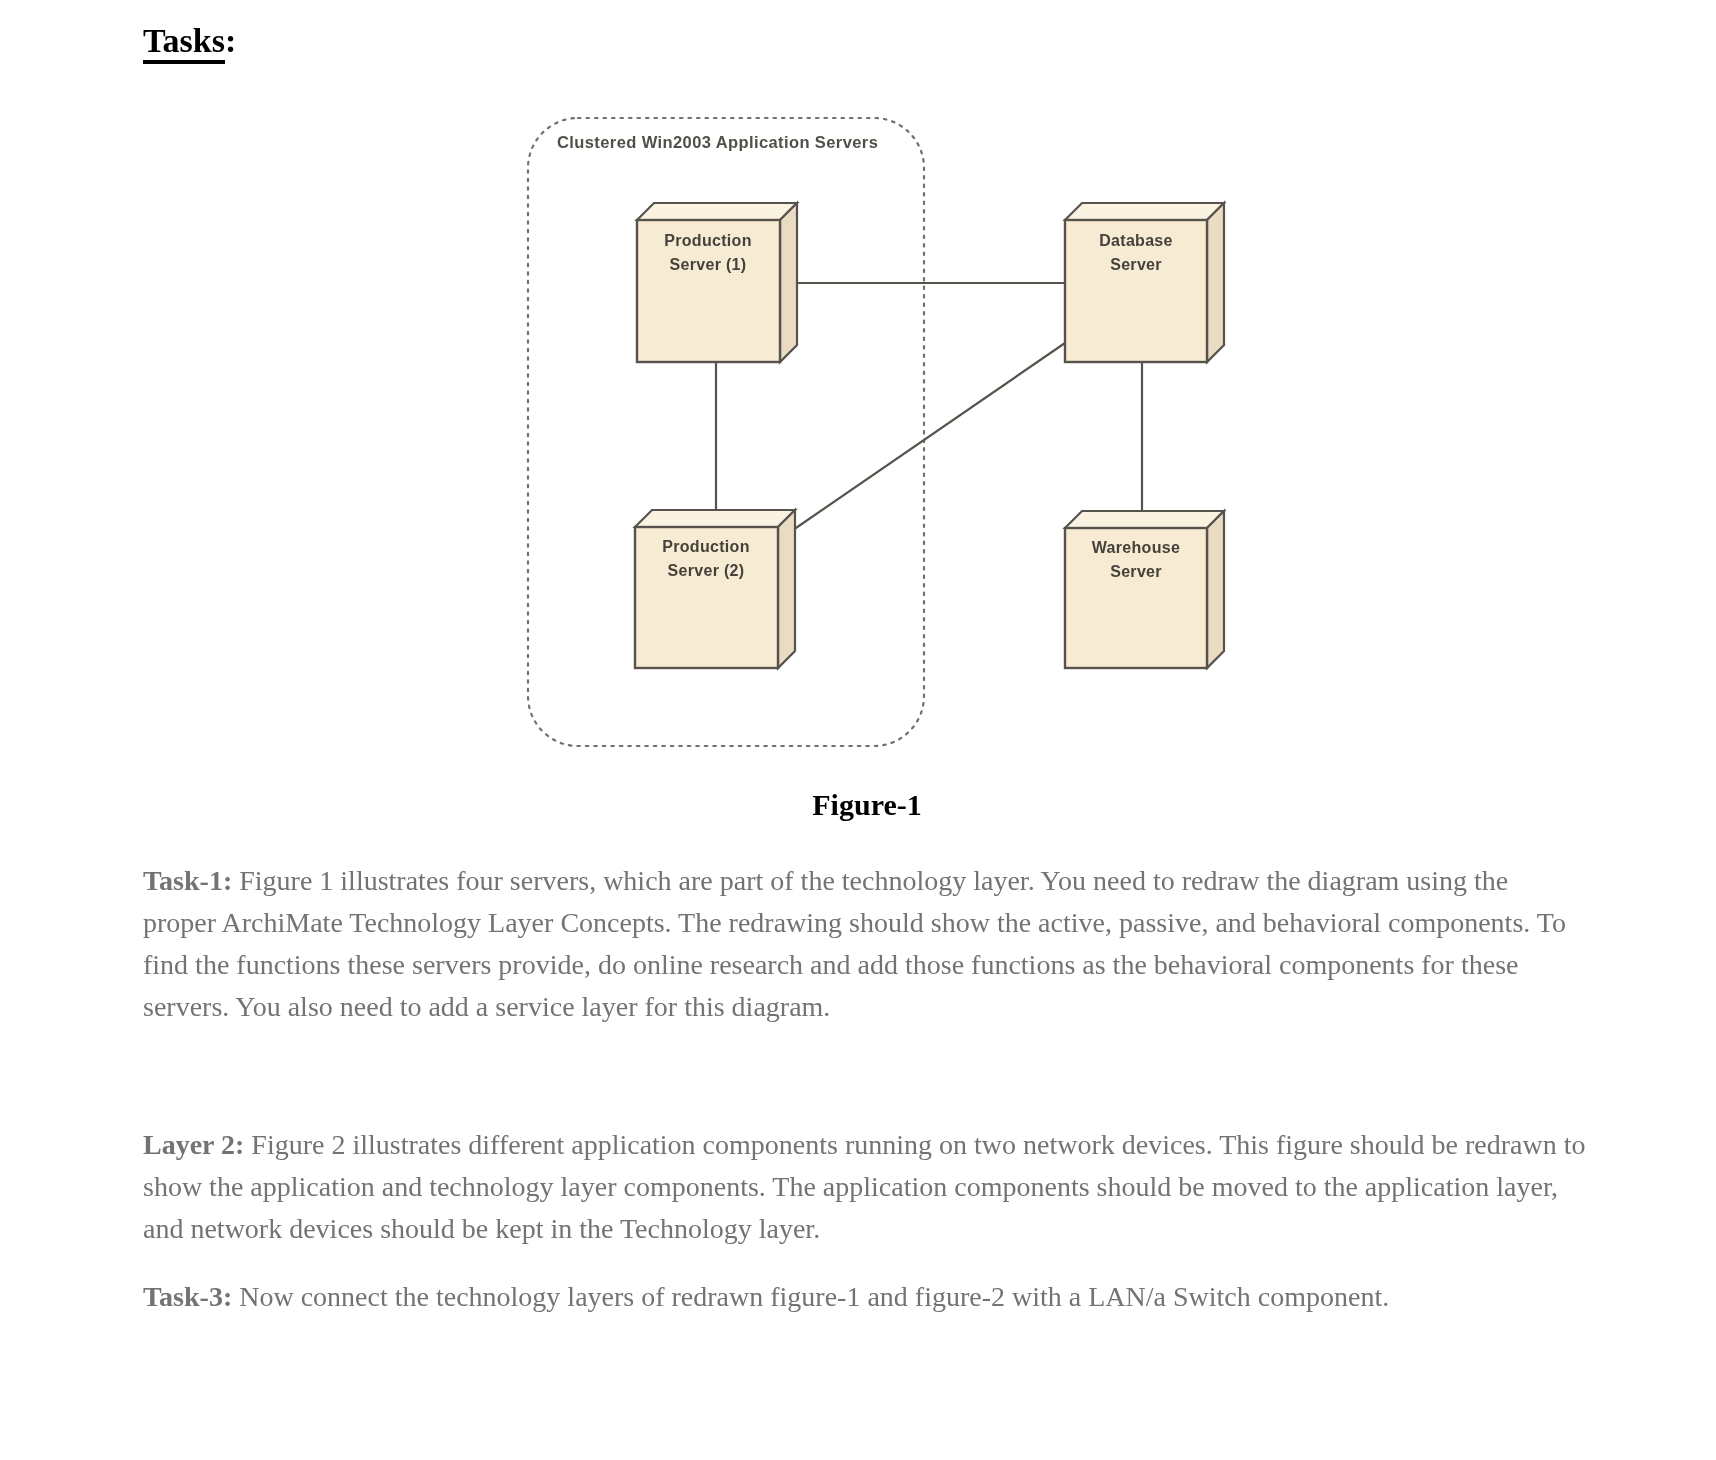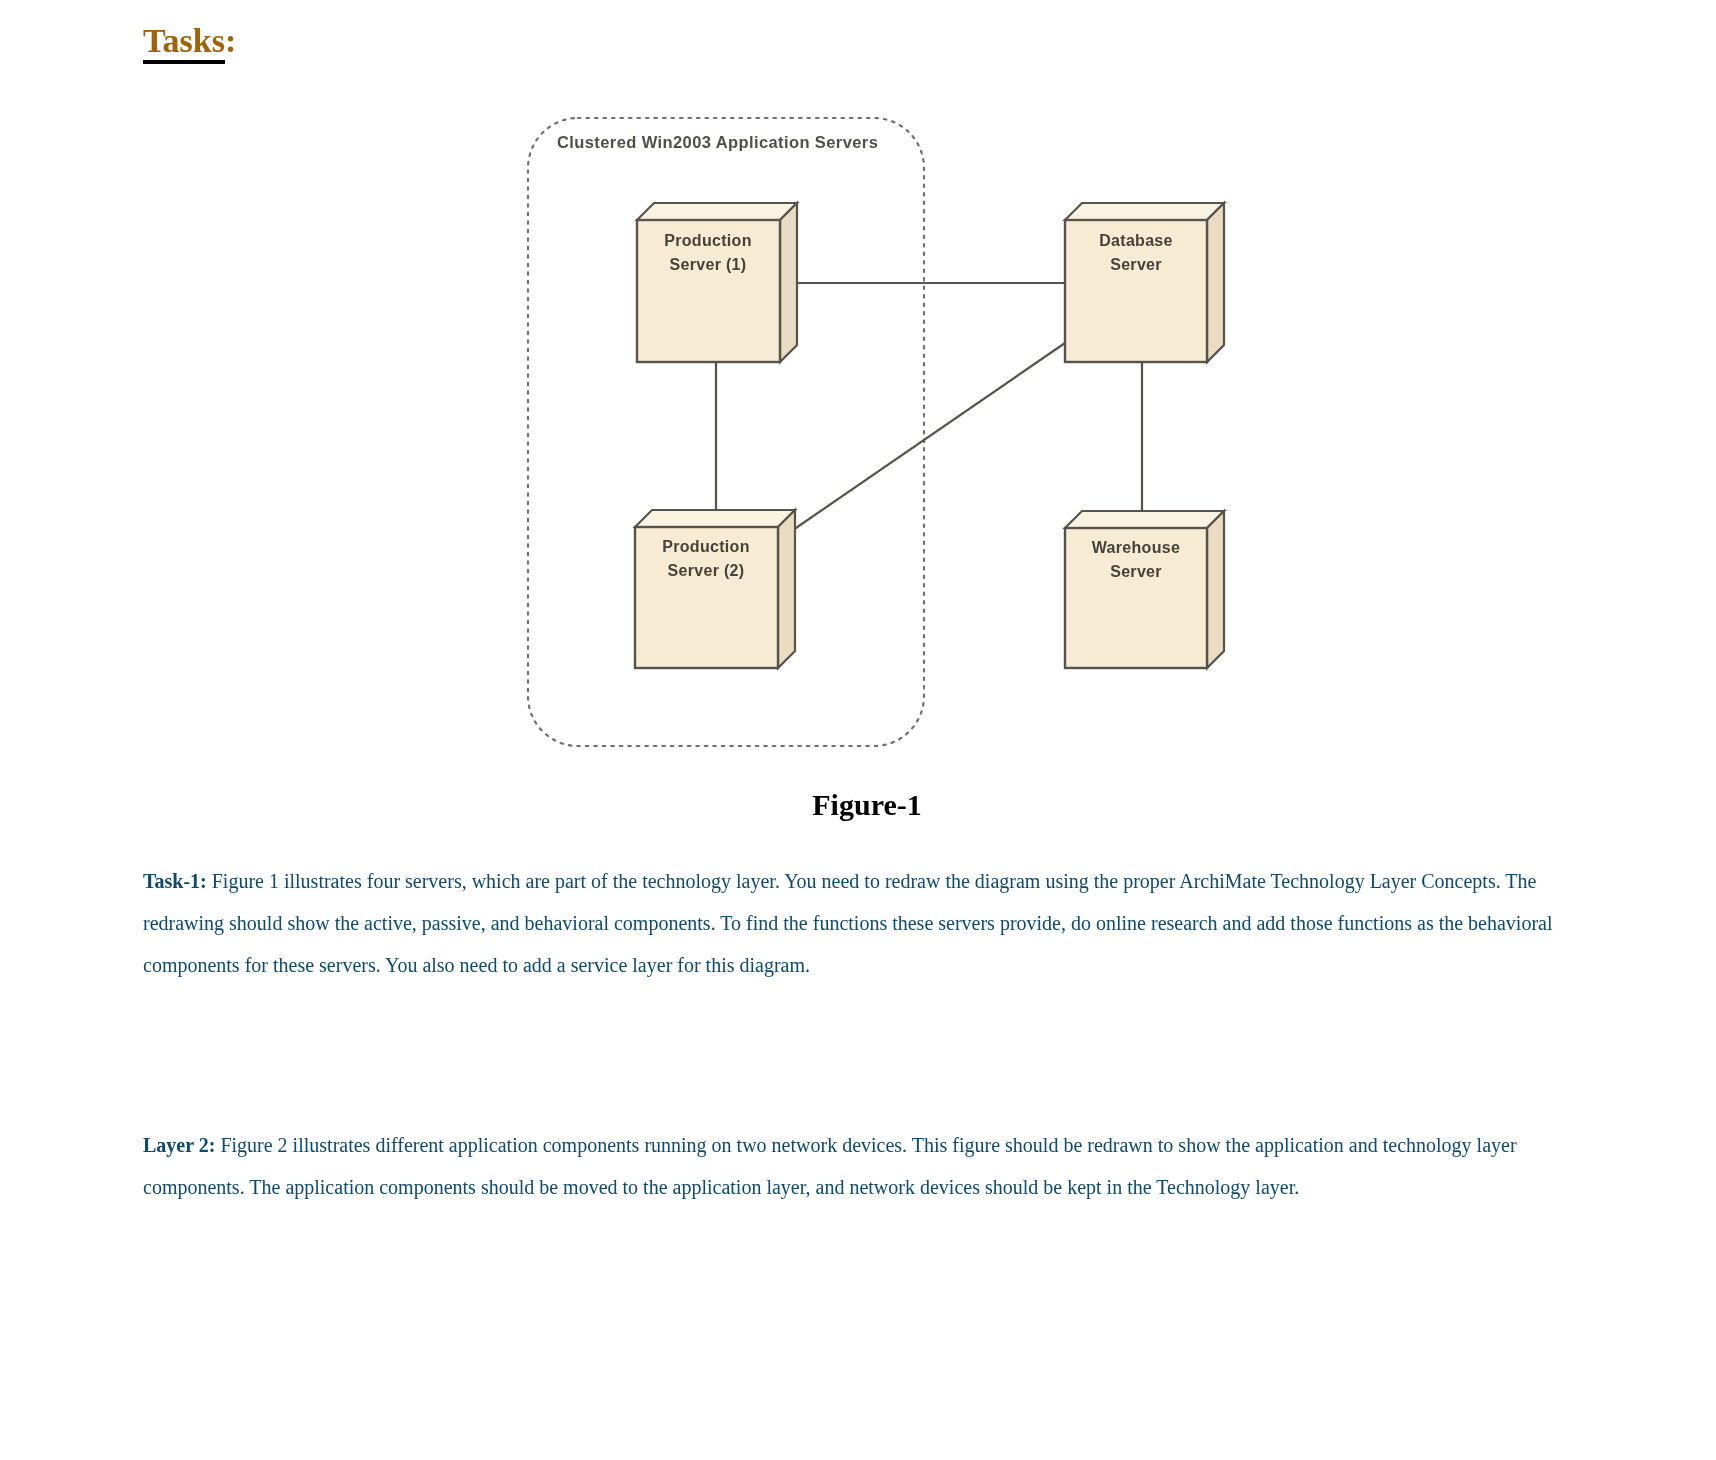--- a/index.html
+++ b/index.html
@@ -12,21 +12,21 @@
     color: #0d0d0d;
     overflow: hidden;
   }
   .heading {
     position: absolute;
     left: 143px;
     top: 22px;
     font-size: 34px;
     font-weight: bold;
     margin: 0;
-    color: #a16207;
+    color: #000000;
   }
   .heading .u {
     border-bottom: 4px solid #000;
     padding-bottom: 1px;
   }
   .figure-svg {
     position: absolute;
     left: 0;
     top: 0;
     width: 1716px;
@@ -70,23 +70,23 @@
     text-align: center;
     font-size: 30px;
     font-weight: bold;
     color: #000;
   }
   .task {
     position: absolute;
     left: 143px;
     width: 1444px;
     margin: 0;
-    font-size: 20px;
+    font-size: 28px;
     line-height: 42px;
-    color: #0c4a6e;
+    color: #737373;
     text-align: left;
   }
   .task b { font-weight: bold; }
   .task-1 { top: 860px; }
   .task-2 { top: 1124px; }
   .task-3 { top: 1276px; }
 </style>
 </head>
 <body>
 
@@ -137,14 +137,15 @@
       <text class="node-label" x="1136" y="577">Server</text>
     </g>
   </svg>
 
   <div class="caption">Figure-1</div>
 
   <p class="task task-1"><b>Task-1:</b> <span>Figure 1 illustrates four servers, which are part of the technology layer. You need to redraw the diagram using the proper ArchiMate Technology Layer Concepts. The redrawing should show the active, passive, and behavioral components. To find the functions these servers provide, do online research and add those functions as the behavioral components for these servers. You also need to add a service layer for this diagram.</span></p>
 
   <p class="task task-2"><b>Layer 2:</b> <span>Figure 2 illustrates different application components running on two network devices. This figure should be redrawn to show the application and technology layer components. The application components should be moved to the application layer, and network devices should be kept in the Technology layer.</span></p>
 
+  <p class="task task-3"><b>Task-3:</b> <span>Now connect the technology layers of redrawn figure-1 and figure-2 with a LAN/a Switch component.</span></p>
 
 </div>
 
 </body></html>

